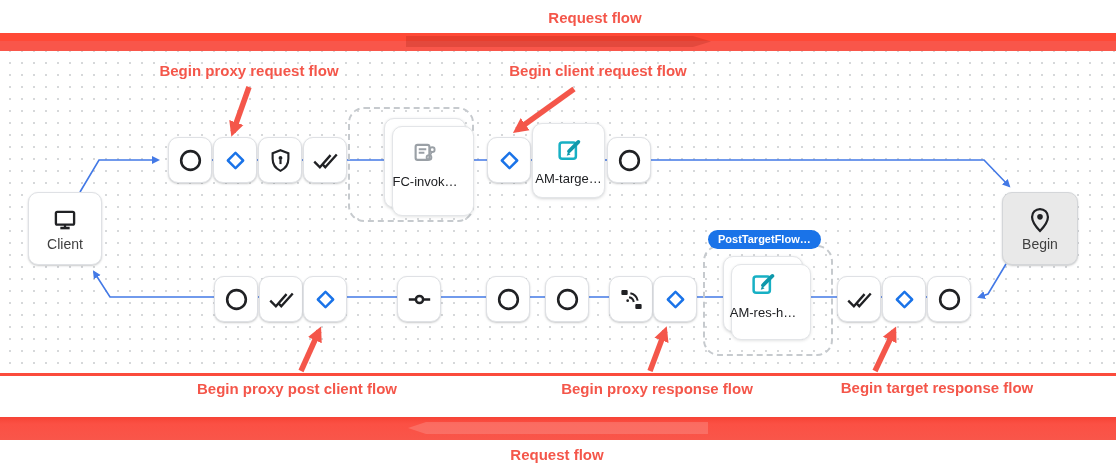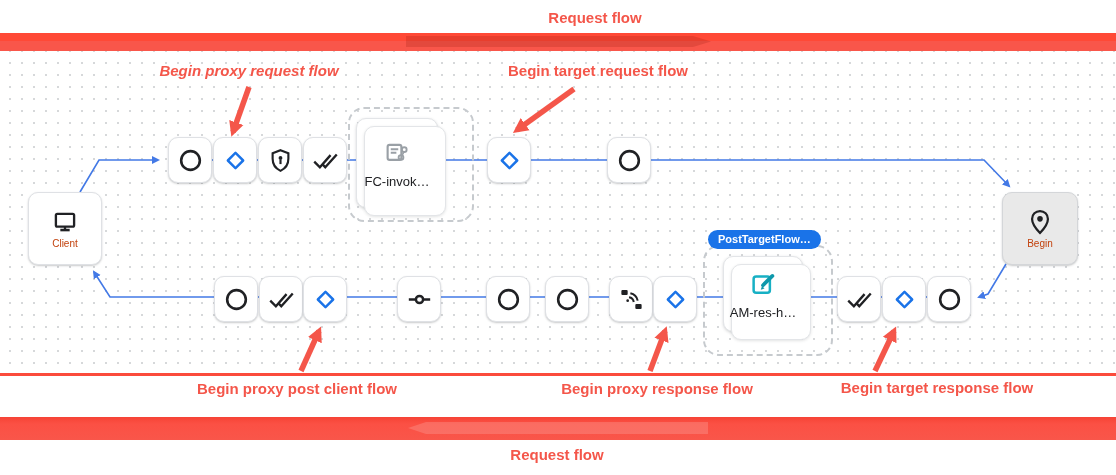--- a/index.html
+++ b/index.html
@@ -32,21 +32,21 @@
     position:absolute;width:42px;height:44px;background:#fff;border:1px solid #dfe1e5;border-radius:10px;
     box-shadow:0 1px 2px rgba(60,64,67,.28);display:flex;align-items:center;justify-content:center;z-index:2;
   }
   .node svg{width:27px;height:27px;}
   .endpoint{
     position:absolute;width:72px;height:71px;background:#fff;border:1px solid #dfe1e5;border-radius:10px;
     box-shadow:0 1px 2px rgba(60,64,67,.28);display:flex;flex-direction:column;align-items:center;
     justify-content:center;gap:2px;z-index:2;
   }
   .endpoint.gray{background:#e9e9e9;border-color:#d4d6d9;width:74px;}
-  .endpoint .ep-label{font-size:10px;color:#c2410c;}
+  .endpoint .ep-label{font-size:14px;color:#404040;}
   .endpoint svg{width:28px;height:28px;}
   .group{
     position:absolute;border:2px dashed #c6cace;border-radius:16px;background:transparent;z-index:1;
   }
   .badge{
     position:absolute;height:19px;line-height:19px;padding:0 10px;background:#1a73e8;color:#fff;
     font-size:11px;font-weight:bold;border-radius:10px;white-space:nowrap;z-index:3;
   }
   .card{
     position:absolute;background:#fff;border:1px solid #e3e5e8;border-radius:10px;
@@ -106,37 +106,45 @@
     </svg>
   </div>
   <div class="node" style="left:303px;top:137px;">
     <svg viewBox="0 0 24 24">
       <path d="M2 13 L7 18 L16.5 7.2" fill="none" stroke="#202124" stroke-width="2.1"></path>
       <path d="M9 15 L11.8 18 L22 6.7" fill="none" stroke="#202124" stroke-width="2.1"></path>
     </svg>
   </div>
 
   <div class="group" style="left:348px;top:107px;width:122px;height:111px;"></div>
-  <div class="card stacked" style="left:356px;top:118px;width:80px;height:88px;">
+  <div class="card stacked" style="left:384px;top:118px;width:80px;height:88px;">
     <svg viewBox="0 0 24 24">
       <rect x="4.5" y="5.5" width="11" height="12" rx="1.5" fill="none" stroke="#9aa0a6" stroke-width="1.7"></rect>
       <path d="M7 9 h6 M7 11.8 h4.5" fill="none" stroke="#9aa0a6" stroke-width="1.5"></path>
       <circle cx="17.8" cy="9.3" r="1.9" fill="none" stroke="#9aa0a6" stroke-width="1.5"></circle>
       <circle cx="15.2" cy="15.6" r="1.9" fill="none" stroke="#9aa0a6" stroke-width="1.5"></circle>
       <path d="M17.3 11.2 c-.3 1.3-.9 2.2-1.5 2.8" fill="none" stroke="#9aa0a6" stroke-width="1.3"></path>
     </svg>
     <span class="card-label">FC-invok…</span>
   </div>
 
   <div class="node" style="left:487px;top:137px;">
     <svg viewBox="0 0 24 24">
         <rect x="7.2" y="7.2" width="9.6" height="9.6" fill="none" stroke="#1a73e8" stroke-width="2.2" stroke-linejoin="round" transform="rotate(45 12 12)"></rect>
       </svg>
   </div>
 
+  <div class="card" style="left:532px;top:123px;width:71px;height:73px;">
+    <svg viewBox="0 0 24 24">
+      <rect x="4.5" y="6" width="13" height="13" rx="2" fill="none" stroke="#17b0c4" stroke-width="2"></rect>
+      <path d="M12 13 L19.5 5.5" stroke="#0e98ab" stroke-width="3" stroke-linecap="round"></path>
+      <path d="M11.2 13.6 l-1 3 3-1 z" fill="#0e98ab"></path>
+    </svg>
+    <span class="card-label">AM-targe…</span>
+  </div>
 
   <div class="node" style="left:607px;top:137px;">
     <svg viewBox="0 0 24 24">
         <circle cx="12" cy="12" r="8.3" fill="none" stroke="#202124" stroke-width="2.3"></circle>
       </svg>
   </div>
 
   <div class="endpoint" style="left:28px;top:192px;">
     <svg viewBox="0 0 24 24">
       <rect x="4.2" y="5" width="15.6" height="11" rx="1.2" fill="none" stroke="#202124" stroke-width="2"></rect>
@@ -236,22 +244,22 @@
     </defs>
     <g stroke="#f4564a" stroke-width="5.5" fill="none">
       <path d="M249,87 L233,132" marker-end="url(#ra)"></path>
       <path d="M574,89 L517,130" marker-end="url(#ra)"></path>
       <path d="M301,371 L319,331" marker-end="url(#ra)"></path>
       <path d="M650,371 L665,331" marker-end="url(#ra)"></path>
       <path d="M875,371 L894,331" marker-end="url(#ra)"></path>
     </g>
   </svg>
 
-  <div class="red-label" style="left:249px;top:62px;font-style:italic;">Begin proxy request flow</div>
-  <div class="red-label" style="left:598px;top:62px;">Begin target request flow</div>
+  <div class="red-label" style="left:249px;top:62px;">Begin proxy request flow</div>
+  <div class="red-label" style="left:598px;top:62px;">Begin client request flow</div>
   <div class="red-label" style="left:297px;top:380px;">Begin proxy post client flow</div>
   <div class="red-label" style="left:657px;top:380px;text-align:center;">Begin proxy response flow</div>
   <div class="red-label" style="left:937px;top:379px;">Begin target response flow</div>
 
   <div class="banner bottom">
     <div class="banner-arrow left"></div>
   </div>
   <div class="red-label" style="left:557px;top:446px;">Request flow</div>
 
 </div>

